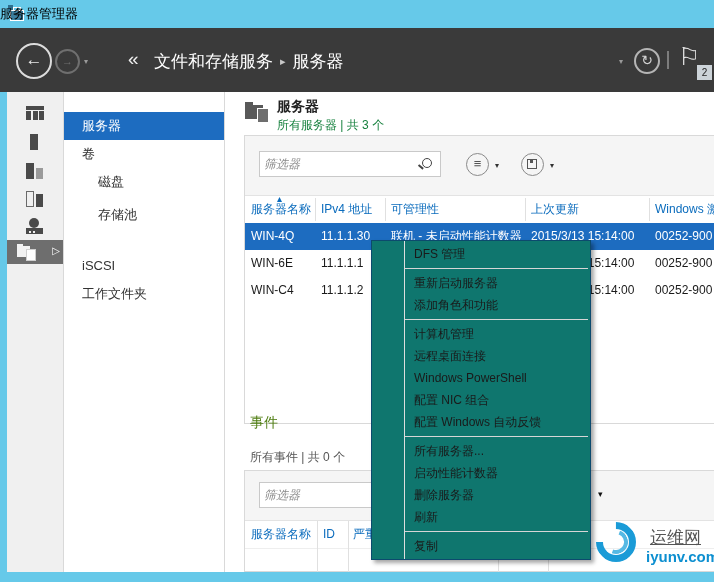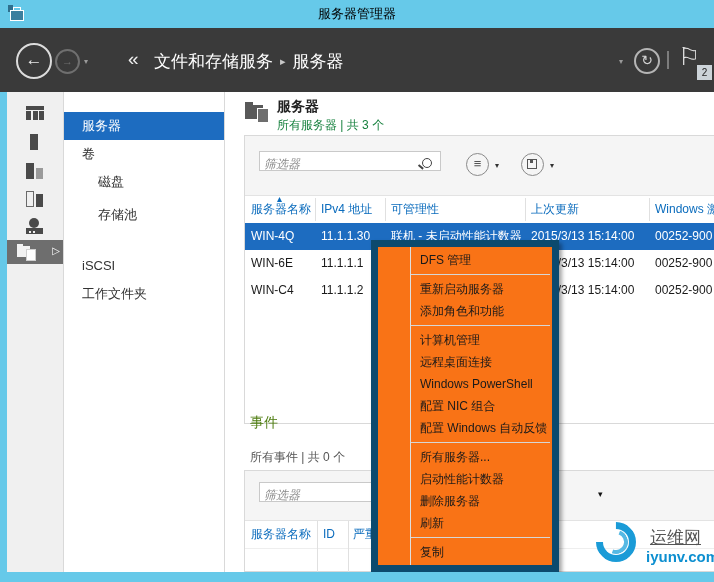--- a/index.html
+++ b/index.html
@@ -5,21 +5,21 @@
   html,body{margin:0;padding:0;}
   body{
     width:714px;height:582px;position:relative;overflow:hidden;
     font-family:"Liberation Sans","DejaVu Sans",sans-serif;
     background:#ffffff;font-size:12px;color:#1a1a1a;
   }
   .abs{position:absolute;}
 
   
   .titlebar{left:0;top:0;width:714px;height:28px;background:#66c9e9;}
-  .titlebar-text{left:0;top:0;width:714px;height:28px;line-height:28px;text-align:center;font-size:13px;color:#000;}
+  .titlebar-text{left:0;top:0;width:714px;height:28px;line-height:28px;text-align:left;font-size:13px;color:#000;}
   .titlebar-icon{left:8px;top:5px;width:16px;height:16px;}
   .tb-box{position:absolute;left:2px;top:5px;width:12px;height:9px;background:#3c7f9e;border:1px solid #fff;}
   .tb-handle{position:absolute;left:5px;top:2px;width:6px;height:4px;border:1px solid #fff;border-bottom:none;background:transparent;}
   .tb-flag{position:absolute;left:0;top:0;width:5px;height:7px;background:#2e6f8e;}
 
   .navbar{left:0;top:28px;width:714px;height:64px;background:#3a3a3a;}
   .btn-back{left:16px;top:15px;width:32px;height:32px;border:2px solid #dcdcdc;border-radius:50%;
     color:#e8e8e8;font-size:17px;line-height:30px;text-align:center;}
   .btn-fwd{left:55px;top:21px;width:21px;height:21px;border:2px solid #6f6f6f;border-radius:50%;
     color:#6f6f6f;font-size:11px;line-height:20px;text-align:center;}
@@ -76,21 +76,21 @@
   .main{left:225px;top:92px;width:489px;height:480px;background:#fff;}
   .hdr-icon{left:20px;top:9px;width:26px;height:22px;}
   .hdr-icon .folder{position:absolute;left:0;top:4px;width:18px;height:14px;background:#595959;}
   .hdr-icon .tab{position:absolute;left:0;top:1px;width:8px;height:4px;background:#595959;}
   .hdr-icon .page{position:absolute;left:12px;top:7px;width:10px;height:13px;background:#6e6e6e;border:1px solid #fff;}
   .panel-title{left:52px;top:6px;font-size:14px;font-weight:bold;color:#222;}
   .panel-sub{left:52px;top:25px;font-size:12px;color:#15803d;}
 
   .srv-box{left:19px;top:43px;width:470px;height:289px;border:1px solid #d9d9d9;border-right:none;background:#fff;box-sizing:border-box;}
   .tile-toolbar{position:absolute;left:0;top:0;width:100%;height:59px;background:#f5f5f5;border-bottom:1px solid #e3e3e3;}
-  .filter-wrap{position:absolute;left:14px;top:15px;width:182px;height:20px;background:#fff;border:1px solid #c9c9c9;box-sizing:border-box;}
+  .filter-wrap{position:absolute;left:14px;top:15px;width:182px;height:26px;background:#fff;border:1px solid #c9c9c9;box-sizing:border-box;}
   .filter-input{position:absolute;left:0;top:0;width:158px;height:24px;border:none;outline:none;font-size:12px;padding:0 4px;font-family:inherit;background:transparent;}
   .filter-input::placeholder{font-style:italic;color:#8a8a8a;}
   .lens{position:absolute;right:8px;top:6px;width:8px;height:8px;border:1.5px solid #444;border-radius:50%;}
   .lens::after{content:"";position:absolute;left:-5px;top:7px;width:6px;height:1.5px;background:#444;transform:rotate(40deg);}
   .circle-btn{position:absolute;top:17px;width:23px;height:23px;border:1.5px solid #8a8a8a;border-radius:50%;box-sizing:border-box;text-align:center;color:#555;}
   .cb-list{left:221px;}
   .cb-list .glyph{font-size:13px;line-height:20px;}
   .cb-save{left:276px;}
   .floppy{position:absolute;left:5px;top:5px;width:10px;height:10px;border:1.5px solid #555;box-sizing:border-box;}
   .floppy::after{content:"";position:absolute;left:2px;top:0;width:3px;height:3px;background:#555;}
@@ -109,21 +109,21 @@
   .ev-title{left:25px;top:322px;font-size:14px;font-weight:normal;color:#4d7c0f;}
   .ev-sub{left:25px;top:357px;font-size:12px;color:#555;}
   .ev-box{left:19px;top:378px;width:470px;height:102px;border:1px solid #d9d9d9;border-right:none;background:#fff;box-sizing:border-box;}
   .ev-toolbar{position:absolute;left:0;top:0;width:100%;height:49px;background:#f5f5f5;border-bottom:1px solid #e3e3e3;}
   .ev-caret{position:absolute;left:353px;top:18px;color:#111;font-size:9px;}
   .ev-head{position:absolute;left:0;top:50px;width:100%;height:27px;background:#fff;border-bottom:1px solid #eee;}
   .ev-c1{left:6px;} .ev-c2{left:78px;} .ev-c3{left:108px;}
   .ev-body-sep{position:absolute;top:50px;width:1px;height:52px;background:#e0e0e0;}
 
   
-  .ctx{left:371px;top:240px;width:188px;background:#f97316;border:7px solid #0c4a6e;
+  .ctx{left:371px;top:240px;width:220px;background:#0f766e;border:1px solid #0c4a6e;
     box-shadow:3px 3px 4px rgba(0,0,0,.35);z-index:30;padding:2px 0;box-sizing:border-box;}
   .ctx-gutter{position:absolute;left:32px;top:0;bottom:0;width:1px;background:#dedede;}
   .ctx-item{position:relative;height:22px;line-height:22px;padding-left:42px;font-size:12px;color:#1a1a1a;white-space:nowrap;}
   .ctx-sep{height:1px;background:#d6d6d6;margin:3px 2px 3px 33px;}
 
   
   .wm{left:588px;top:518px;width:126px;height:54px;z-index:20;}
   .wm-ring{position:absolute;left:8px;top:4px;width:40px;height:40px;border:7px solid #1a9bd7;border-radius:50%;
     border-left-color:transparent;transform:rotate(45deg);box-sizing:border-box;}
   .wm-ring2{position:absolute;left:16px;top:12px;width:24px;height:24px;border:4px solid #55b9e4;border-radius:50%;

